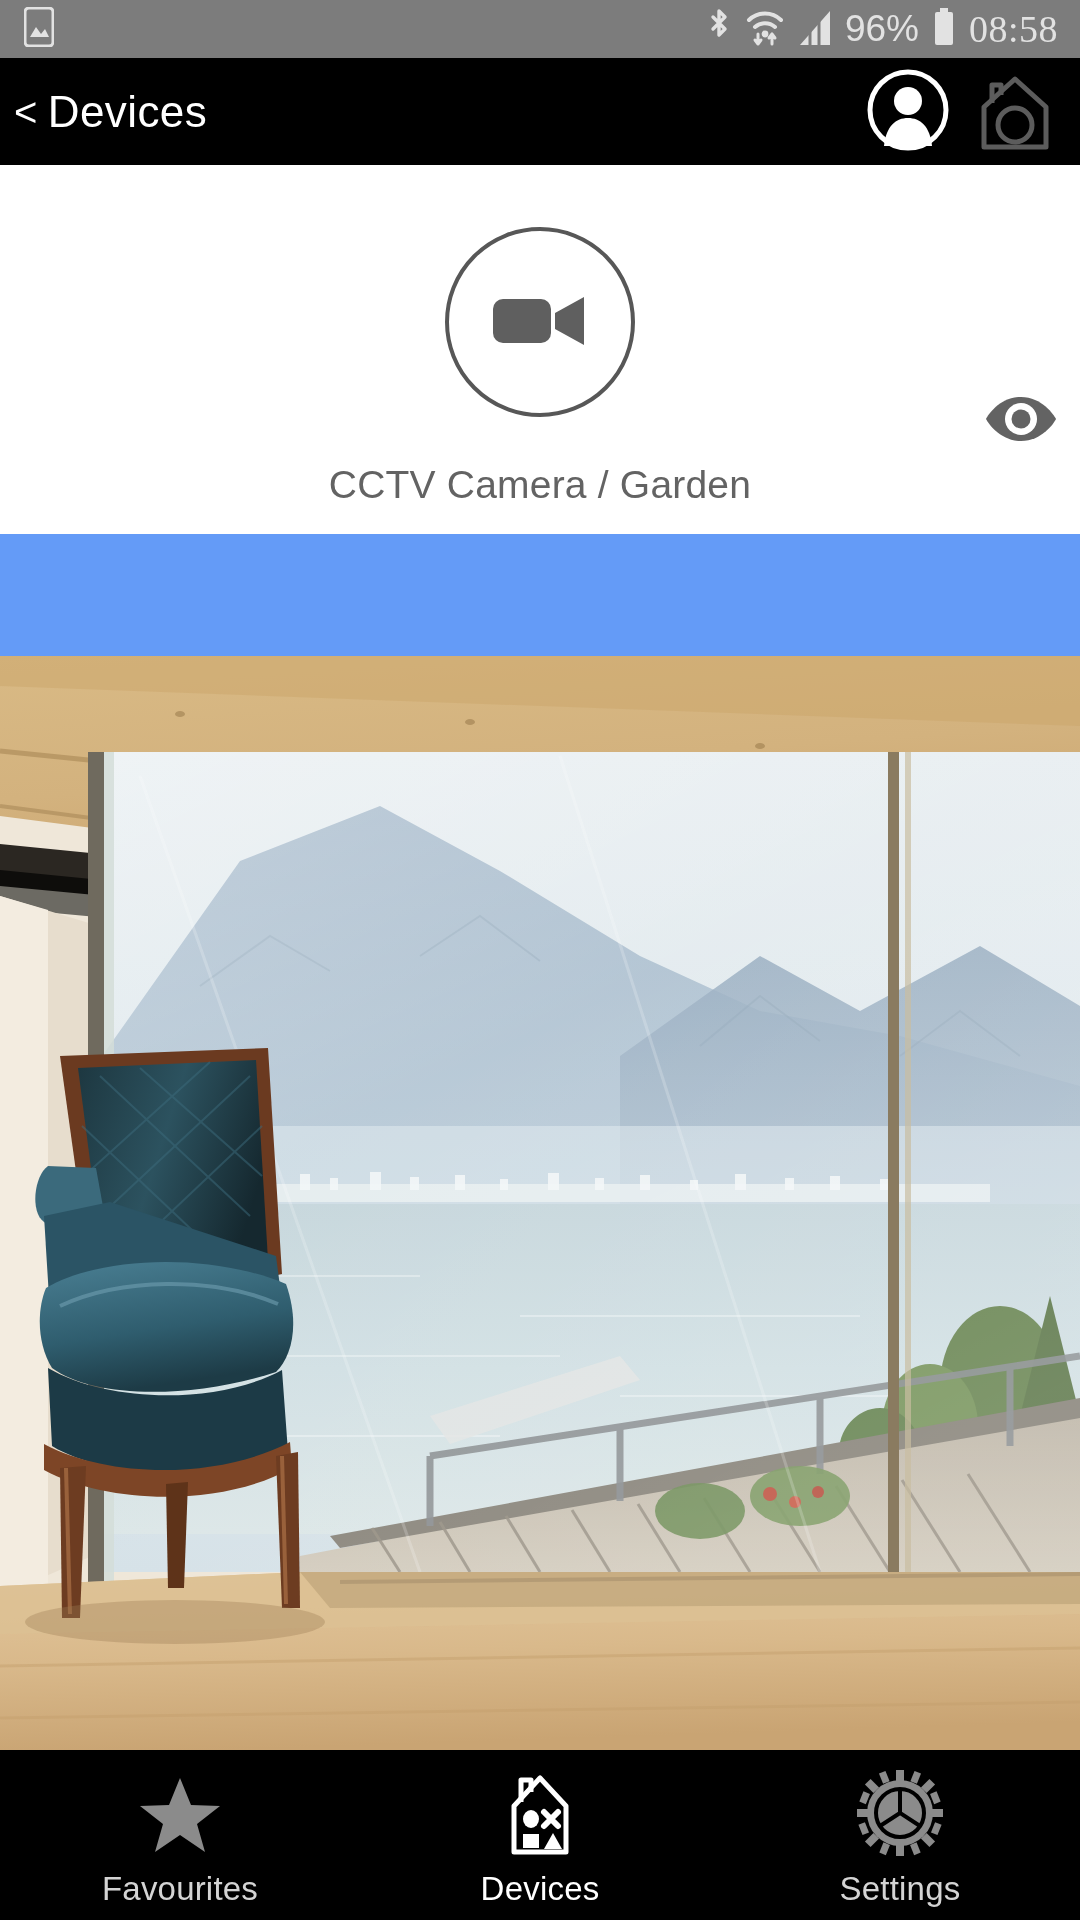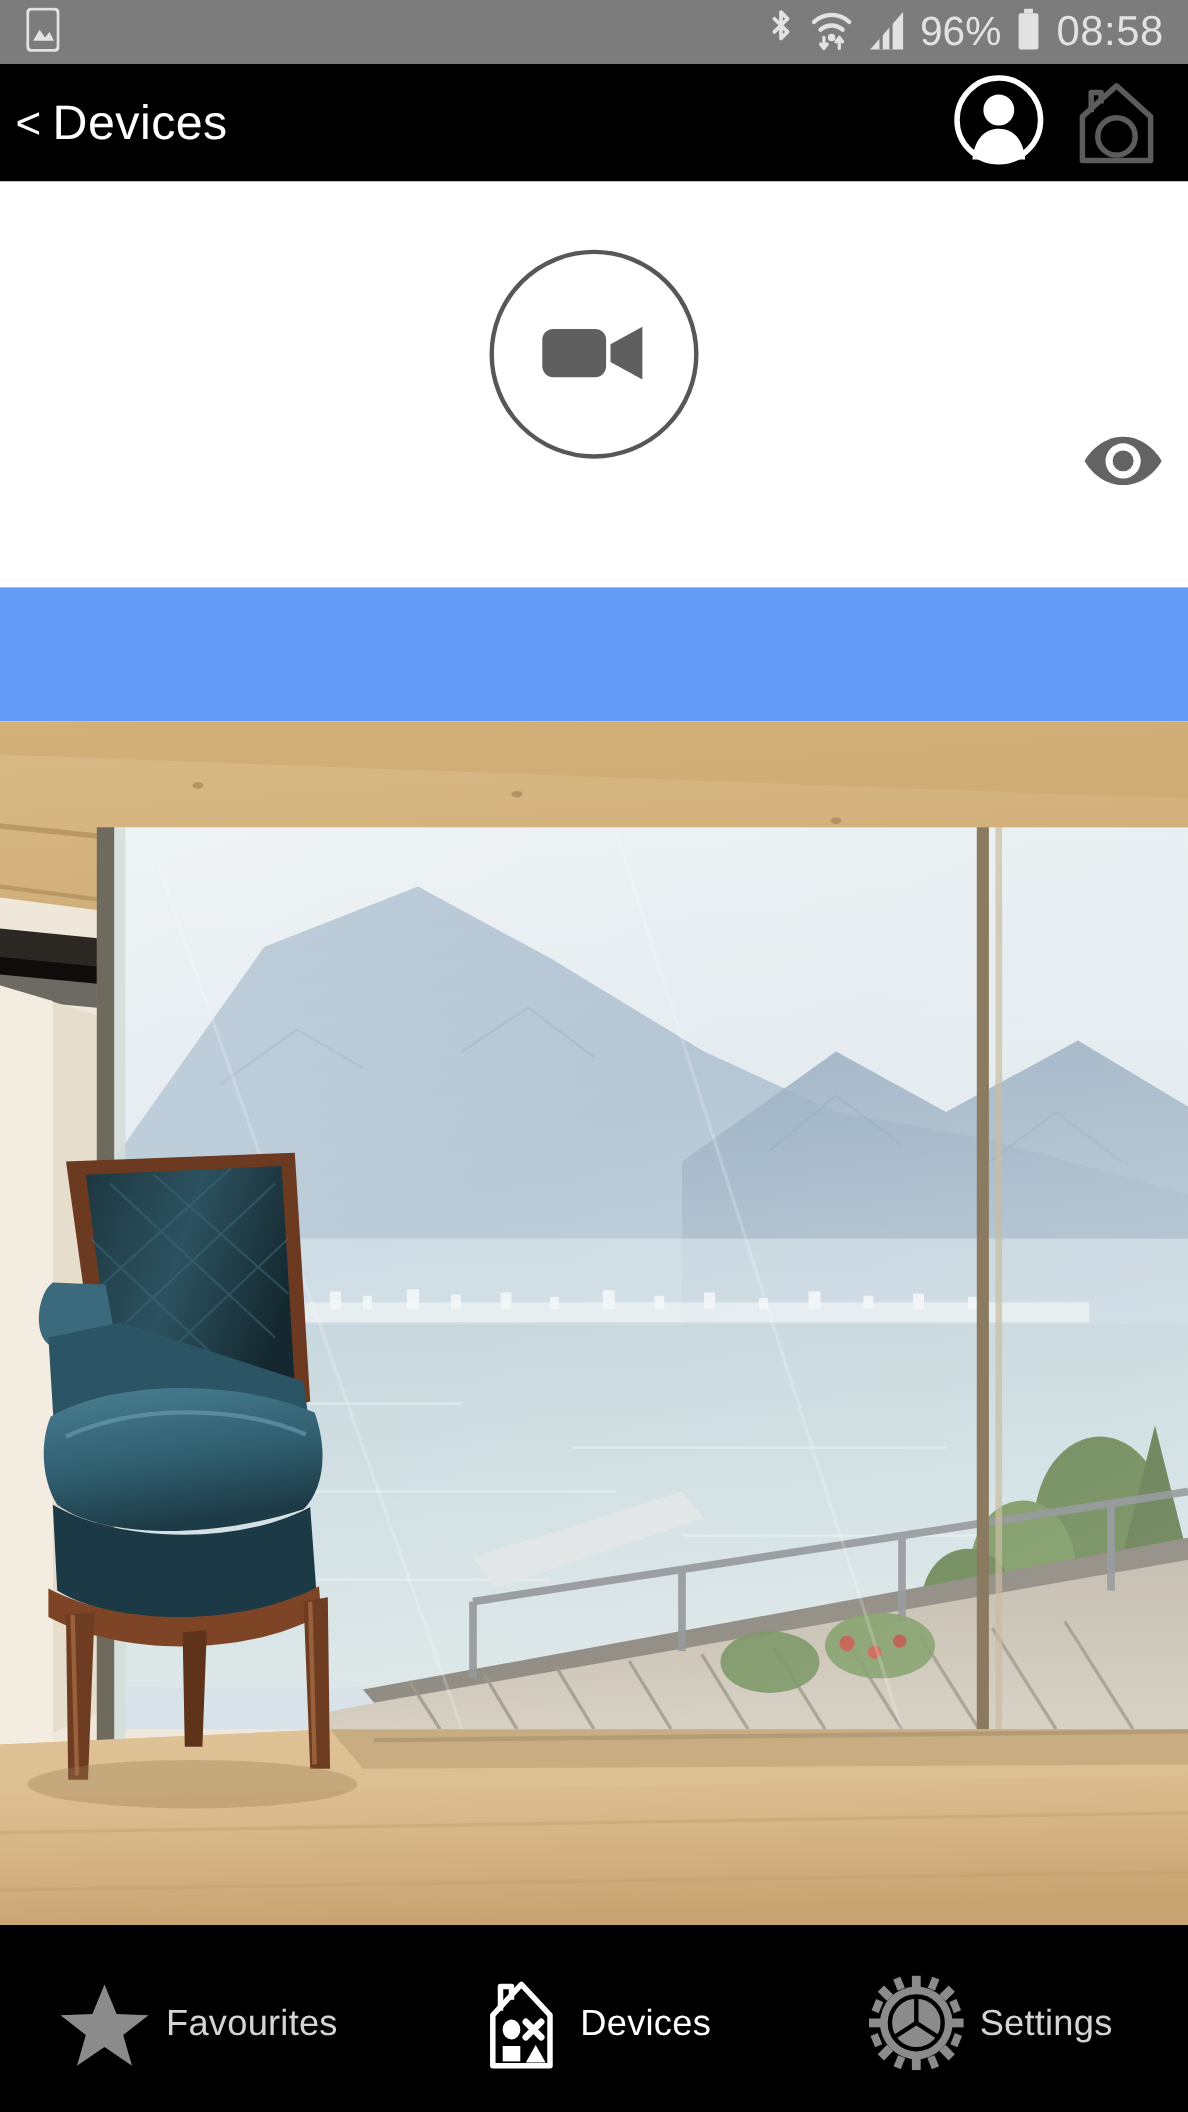--- a/index.html
+++ b/index.html
@@ -14,21 +14,21 @@
   
   .statusbar{
     position:absolute; top:0; left:0; width:1080px; height:58px;
     background:#7c7c7c; display:flex; align-items:center;
     padding:0 22px 0 24px;
   }
   .sb-left{ display:flex; align-items:center; gap:14px; }
   .sb-right{ margin-left:auto; display:flex; align-items:center; gap:13px; }
   .sb-clock{
     color:#e2e2e2; font-size:38px; letter-spacing:0.5px;
-    font-family:Liberation Sans, sans-serif; font-weight:400;
+    font-family:Liberation Serif, serif; font-weight:400;
   }
   .sb-batt-pct{ color:#e2e2e2; font-size:37px; letter-spacing:0px; }
   .ico{ display:block; }
 
   
   .navbar{
     position:absolute; top:58px; left:0; width:1080px; height:107px;
     background:#000; display:flex; align-items:center;
   }
   .nav-back{
@@ -87,21 +87,21 @@
     overflow:hidden; background:#cfc3a8;
   }
   .photo svg{ display:block; width:1080px; height:1094px; }
 
   
   .tabbar{
     position:absolute; bottom:0; left:0; width:1080px; height:170px;
     background:#000; display:flex;
   }
   .tab{
-    flex:1; display:flex; flex-direction:row; align-items:center;
+    flex:1; display:flex; flex-direction:column; align-items:center;
     justify-content:center; gap:14px; cursor:pointer; padding-top:8px;
   }
   .tab-label{ font-size:33px; letter-spacing:0.2px; }
   .tab.inactive .tab-label{ color:#d4d4d4; }
   .tab.active .tab-label{ color:#ffffff; }
   .tab-ico{ height:86px; display:flex; align-items:flex-end; }
 </style>
 </head>
 <body>
 
@@ -183,20 +183,21 @@
 
     <div class="dev-circle">
       <span class="ico">
         <svg width="98" height="62" viewBox="0 0 98 62">
           <rect x="2" y="10" width="58" height="44" rx="10" fill="#5f5f5f"></rect>
           <path d="M64 24 L93 8 L93 56 L64 40 Z" fill="#5f5f5f"></path>
         </svg>
       </span>
     </div>
 
+    <div class="dev-sub">CCTV Camera / Garden</div>
 
     <div class="arrow arrow-l">
       <span class="ico">
         <svg width="46" height="66" viewBox="0 0 46 66">
           <path d="M33 6 L10 33 L33 60" fill="none" stroke="#9a9a9a" stroke-width="9" stroke-linecap="round" stroke-linejoin="round"></path>
         </svg>
       </span>
     </div>
     <div class="arrow arrow-r">
       <span class="ico">

